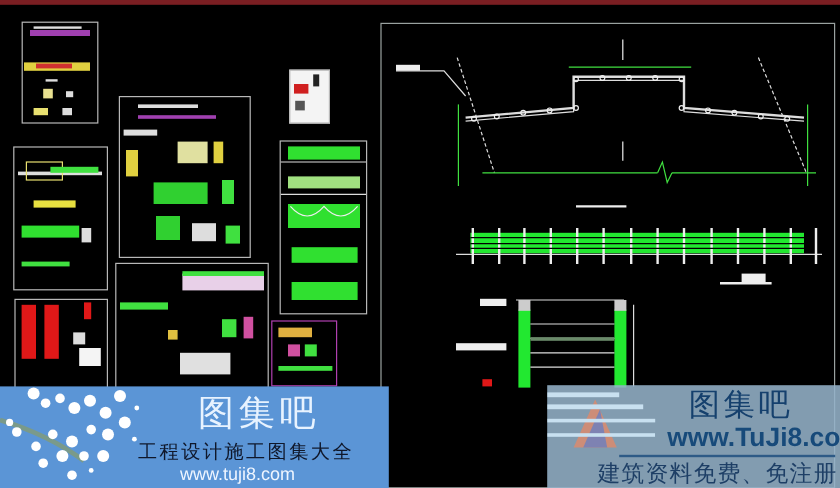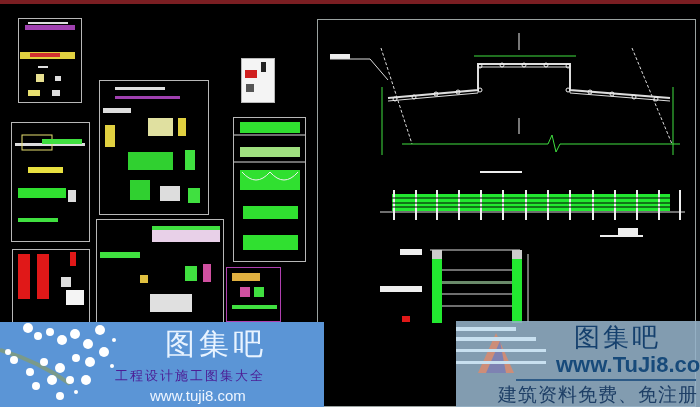--- a/index.html
+++ b/index.html
@@ -3,21 +3,21 @@
 <meta charset="utf-8">
 <style>
   html,body{margin:0;padding:0;}
   body{width:700px;height:407px;background:#000;position:relative;overflow:hidden;font-family:"DejaVu Sans",sans-serif;}
   .topbar{position:absolute;left:0;top:0;width:700px;height:4px;background:#7a1e22;}
   .frame{position:absolute;border:1px solid #b8b8b8;box-sizing:border-box;}
   .main-frame{position:absolute;left:317px;top:19px;width:379px;height:388px;border:1px solid #9aa2a0;box-sizing:border-box;}
   svg{position:absolute;left:0;top:0;}
   .wm-left{position:absolute;left:0;top:322px;width:324px;height:85px;background:#5b95d6;}
   .wm-left .t1{position:absolute;left:165px;top:2px;font-size:30px;color:#e8f3ff;font-family:"DejaVu Serif",serif;letter-spacing:4px;}
-  .wm-left .t2{position:absolute;left:115px;top:45px;font-size:13px;color:#4c1d95;font-family:"DejaVu Serif",serif;letter-spacing:2px;}
+  .wm-left .t2{position:absolute;left:115px;top:45px;font-size:16px;color:#0f172a;font-family:"DejaVu Serif",serif;letter-spacing:2px;}
   .wm-left .t3{position:absolute;left:150px;top:65px;font-size:15px;color:#eef5ff;font-family:"Liberation Sans",sans-serif;}
   .wm-right{position:absolute;left:456px;top:321px;width:244px;height:86px;background:rgba(148,178,200,0.88);}
   .wm-right .t1{position:absolute;left:118px;top:-1px;font-size:26px;color:#15406d;letter-spacing:3px;}
   .wm-right .t2{position:absolute;left:100px;top:31px;font-size:22px;color:#174a7a;font-weight:bold;font-family:"Liberation Sans",sans-serif;}
   .wm-right .t3{position:absolute;left:42px;top:61px;font-size:19px;color:#1e3f66;letter-spacing:1px;}
   .wm-right .rule{position:absolute;left:60px;top:58px;width:180px;height:2px;background:#2d5a86;}
 </style>
 </head>
 <body>
 

